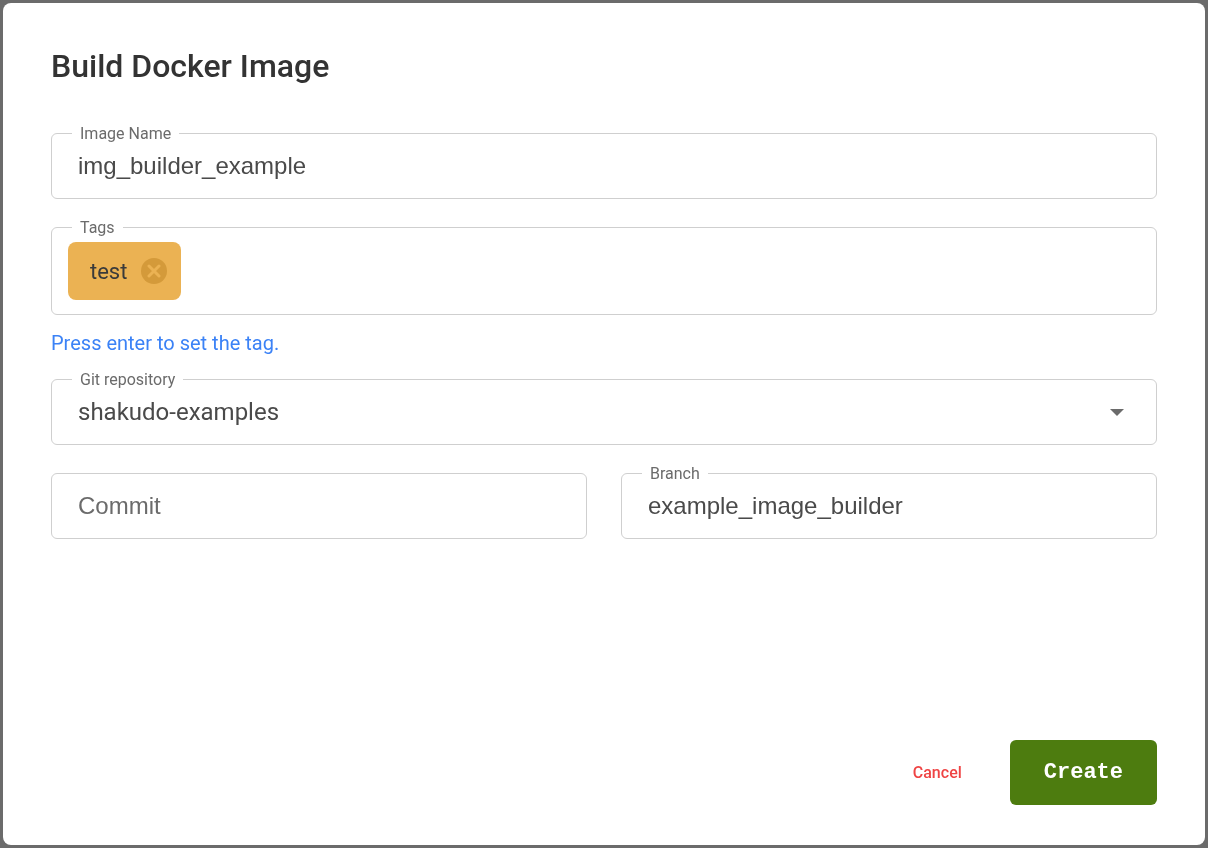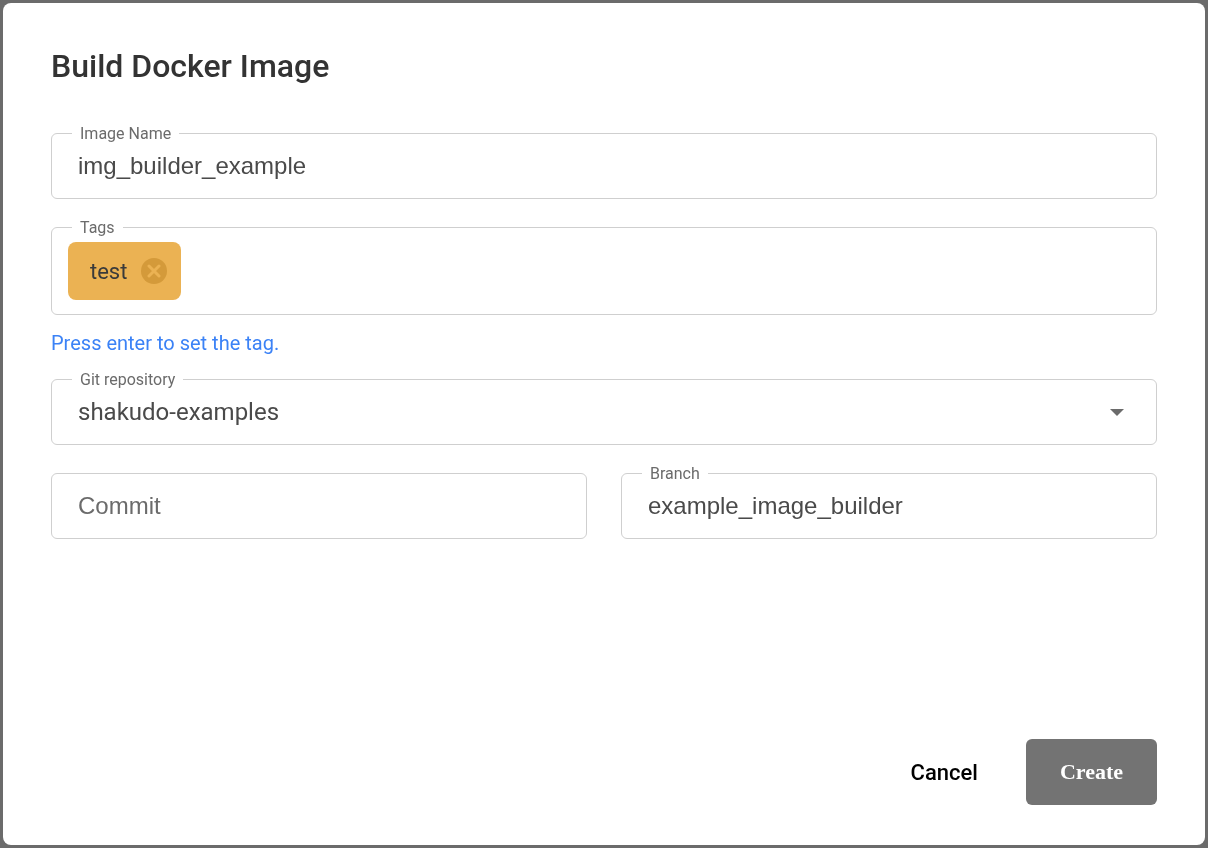--- a/index.html
+++ b/index.html
@@ -134,39 +134,39 @@
       padding: 18px 26px;
     }
     .dialog-actions {
       display: flex;
       justify-content: flex-end;
       align-items: center;
       gap: 40px;
       margin-top: 40px;
     }
     .btn-text {
-      font-size: 22px;
+      font-size: 16px;
       font-weight: 500;
-      color: #000000;
+      color: #ef4444;
       background: none;
       border: none;
       cursor: pointer;
       padding: 10px 8px;
       font-family: inherit;
     }
     .btn-primary {
       font-size: 22px;
       font-weight: 600;
       color: #ffffff;
-      background: #737373;
+      background: #4d7c0f;
       border: none;
       border-radius: 6px;
       padding: 20px 34px;
       cursor: pointer;
-      font-family: Liberation Serif, serif;
+      font-family: Liberation Mono, monospace;
     }
   </style>
 </head>
 <body>
 
 <div class="dialog">
   <h1 class="dialog-title">Build Docker Image</h1>
 
   <div class="form-area">
 

